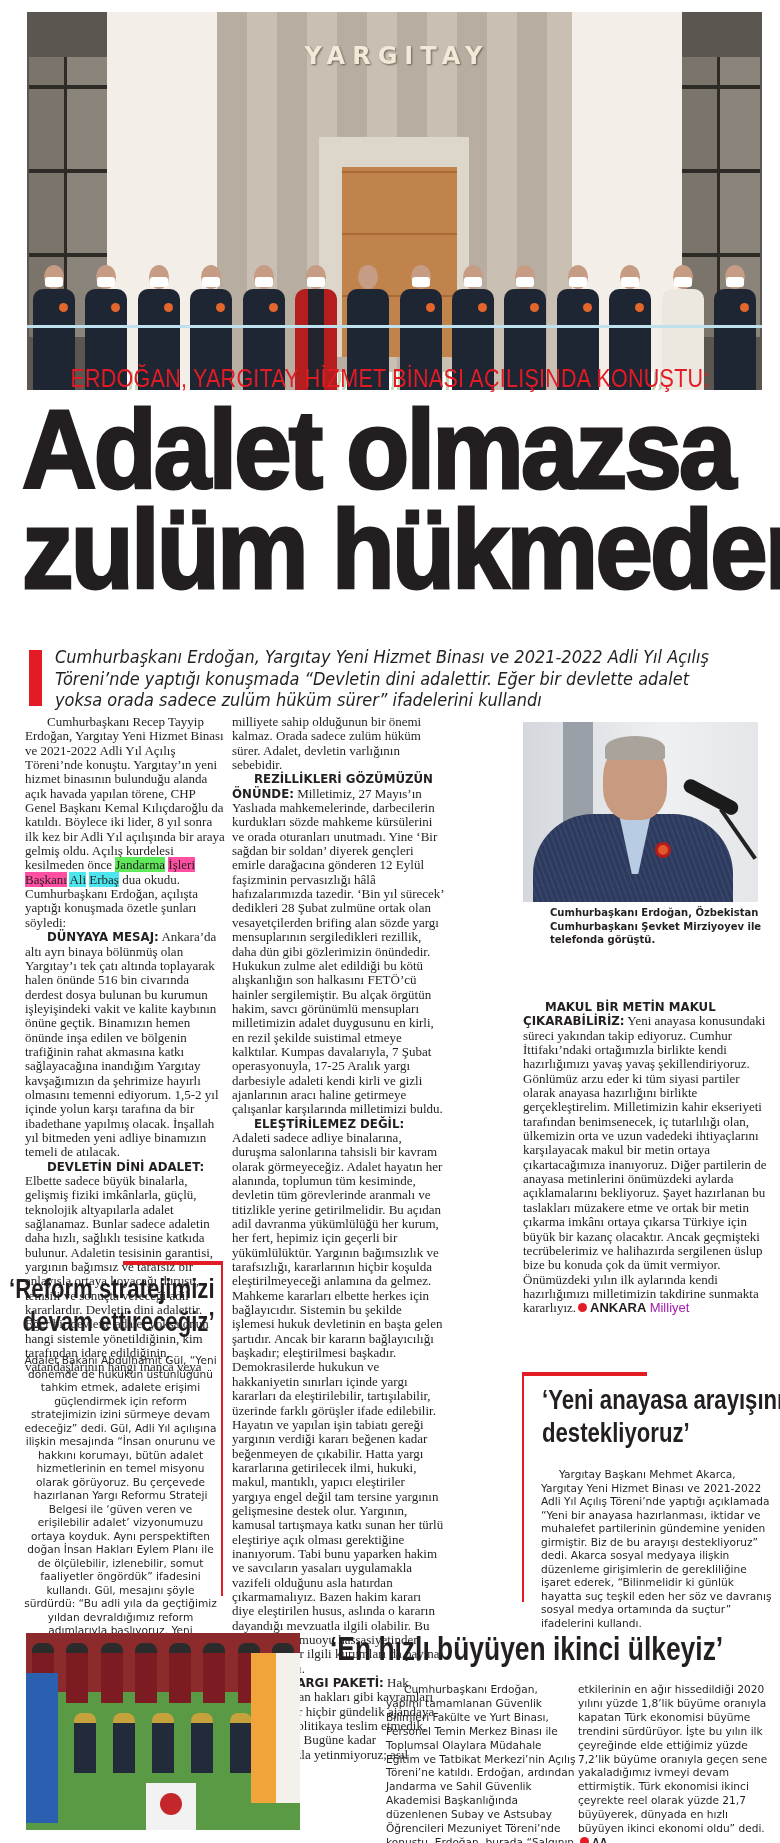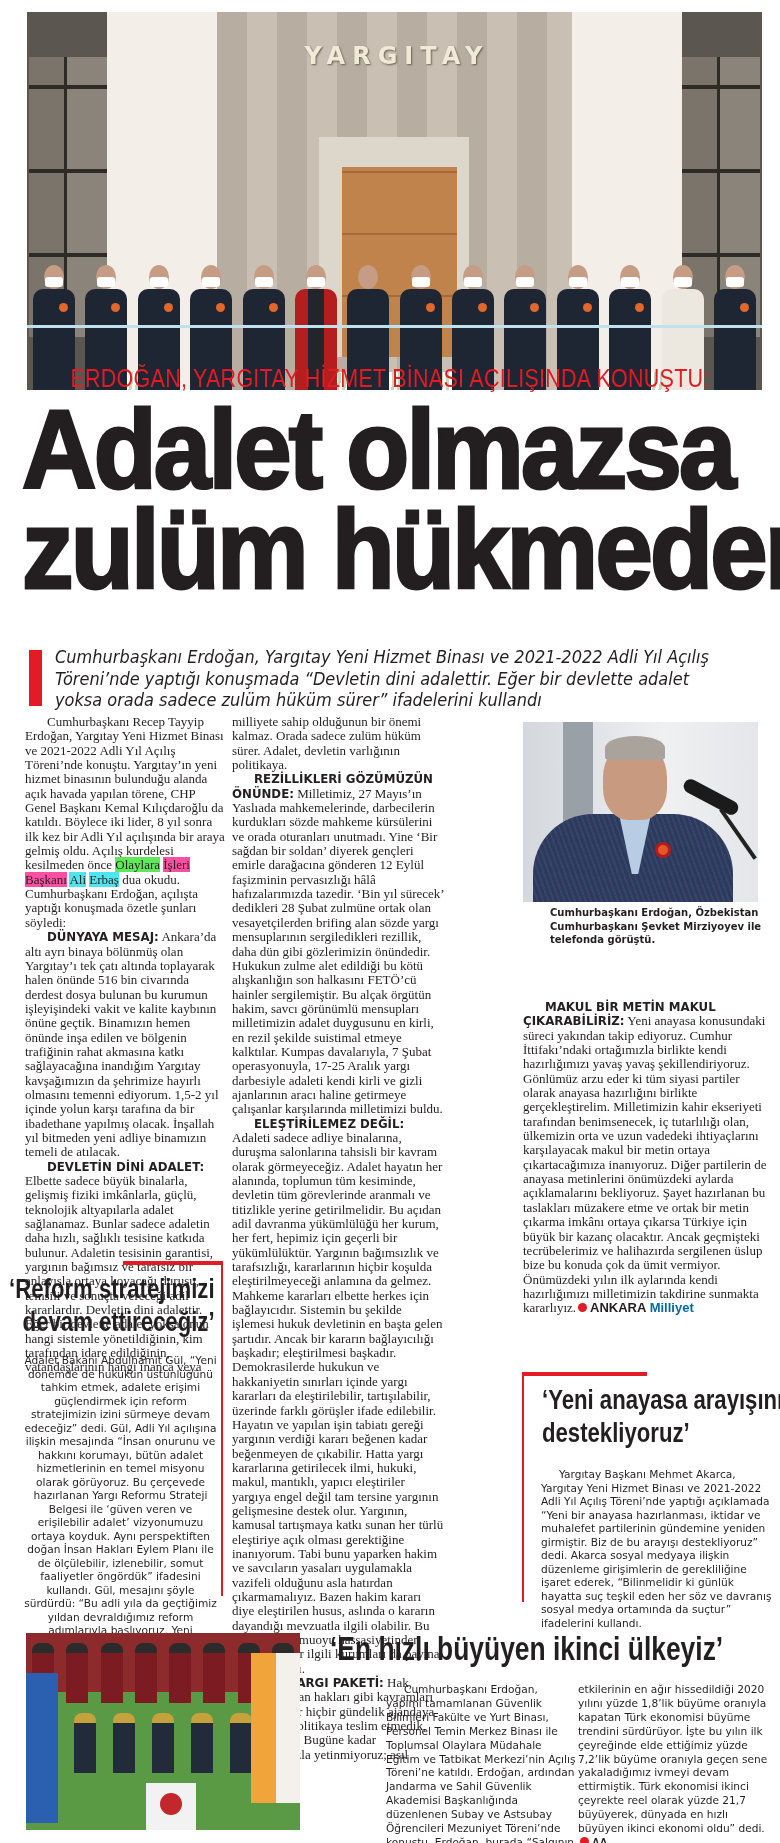--- a/index.html
+++ b/index.html
@@ -59,21 +59,21 @@
   .col p.noind { text-indent: 0; }
   .sub { font-family: "DejaVu Sans", sans-serif; font-weight: bold; font-size: 11.8px; }
   .col1 { left: 25px; top: 715px; width: 200px; }
   .col2 { left: 232px; top: 715px; width: 212px; }
   .col3 { left: 523px; top: 1000px; width: 246px; }
   .hl-g { background: #5ee85a; }
   .hl-p { background: #ff4fa2; }
   .hl-c { background: #4ee6ee; }
   .src-dot { display: inline-block; width: 9px; height: 9px; border-radius: 50%; background: #e21b24; margin: 0 3px 0 2px; }
   .src-city { font-family: Liberation Sans, sans-serif; font-weight: bold; }
-  .src-brand { font-family: "Liberation Sans", sans-serif; font-weight: bold; color: #0369a1; }
+  .src-brand { font-family: "Liberation Sans", sans-serif; font-weight: normal; color: #a21caf; }
 
   
   .portrait { position: absolute; left: 523px; top: 722px; width: 235px; height: 180px; overflow: hidden;
               background: linear-gradient(90deg, #d4d7dc, #eef0f2 60%, #e4e6e9); }
   .portrait .bgbar { position: absolute; left: 40px; top: 0; width: 30px; height: 100%; background: #9aa0a8; }
   .portrait .face { position: absolute; left: 80px; top: 20px; width: 64px; height: 78px; border-radius: 45% 45% 40% 40%; background: #c89a80; }
   .portrait .hair { position: absolute; left: 82px; top: 14px; width: 60px; height: 24px; border-radius: 50% 50% 10% 10%; background: #a9a39c; }
   .portrait .body { position: absolute; left: 10px; top: 92px; width: 200px; height: 100px; border-radius: 60px 60px 0 0; background: repeating-linear-gradient(70deg, #2d3a5c 0 3px, #34446b 3px 5px); }
   .portrait .collar { position: absolute; left: 96px; top: 92px; width: 32px; height: 60px; background: #b8cde3; clip-path: polygon(0 0,100% 0,60% 100%,40% 100%); }
   .portrait .rosette { position: absolute; left: 132px; top: 120px; width: 16px; height: 16px; border-radius: 50%; background: #e4572a; border: 3px solid #b61b1b; }
@@ -218,31 +218,31 @@
 <div class="kicker">ERDOĞAN, YARGITAY HİZMET BİNASI AÇILIŞINDA KONUŞTU:</div>
 <div class="headline">
   <div>Adalet olmazsa</div>
   <div>zulüm hükmeder</div>
 </div>
 <div class="deck-bar"></div>
 <div class="deck">Cumhurbaşkanı Erdoğan, Yargıtay Yeni Hizmet Binası ve 2021-2022 Adli Yıl Açılış Töreni’nde yaptığı konuşmada “Devletin dini adalettir. Eğer bir devlette adalet yoksa orada sadece zulüm hüküm sürer” ifadelerini kullandı</div>
 
 <div class="col col1">
   <p><span>Cumhurbaşkanı Recep Tayyip Erdoğan, Yargıtay Yeni Hizmet Binası ve 2021-2022 Adli Yıl Açılış Töreni’nde konuştu. Yargıtay’ın yeni hizmet binasının bulunduğu alanda açık havada yapılan törene, CHP Genel Başkanı Kemal Kılıçdaroğlu da katıldı. Böylece iki lider, 8 yıl sonra ilk kez bir Adli Yıl açılışında bir araya gelmiş oldu. Açılış kurdelesi kesilmeden önce</span>
-    <span class="hl-g">Olaylara</span>
+    <span class="hl-g">Jandarma</span>
     <span class="hl-p">İşleri Başkanı</span>
     <span class="hl-c">Ali</span>
     <span class="hl-c">Erbaş</span>
     <span>dua okudu. Cumhurbaşkanı Erdoğan, açılışta yaptığı konuşmada özetle şunları söyledi:</span></p>
   <p><span class="sub">DÜNYAYA MESAJ:</span> <span>Ankara’da altı ayrı binaya bölünmüş olan Yargıtay’ı tek çatı altında toplayarak halen önünde 516 bin civarında derdest dosya bulunan bu kurumun işleyişindeki vakit ve kalite kaybının önüne geçtik. Binamızın hemen önünde inşa edilen ve bölgenin trafiğinin rahat akmasına katkı sağlayacağına inandığım Yargıtay kavşağımızın da şehrimize hayırlı olmasını temenni ediyorum. 1,5-2 yıl içinde yolun karşı tarafına da bir ibadethane yapılmış olacak. İnşallah yıl bitmeden yeni adliye binamızın temeli de atılacak.</span></p>
   <p><span class="sub">DEVLETİN DİNİ ADALET:</span> <span>Elbette sadece büyük binalarla, gelişmiş fiziki imkânlarla, güçlü, teknolojik altyapılarla adalet sağlanamaz. Bunlar sadece adaletin daha hızlı, sağlıklı tesisine katkıda bulunur. Adaletin tesisinin garantisi, yargının bağımsız ve tarafsız bir anlayışla ortaya koyacağı duruşu, temsili ve sonuçta vereceği adil kararlardır. Devletin dini adalettir. Eğer bir devlette adalet yoksa onun hangi sistemle yönetildiğinin, kim tarafından idare edildiğinin, vatandaşlarının hangi inanca veya</span></p>
 </div>
 
 <div class="col col2">
-  <p class="noind">milliyete sahip olduğunun bir önemi kalmaz. Orada sadece zulüm hüküm sürer. Adalet, devletin varlığının politikaya.</p>
+  <p class="noind">milliyete sahip olduğunun bir önemi kalmaz. Orada sadece zulüm hüküm sürer. Adalet, devletin varlığının sebebidir.</p>
   <p><span class="sub">REZİLLİKLERİ GÖZÜMÜZÜN</span></p>
   <p class="noind"><span class="sub">ÖNÜNDE:</span> <span>Milletimiz, 27 Mayıs’ın Yaslıada mahkemelerinde, darbecilerin kurdukları sözde mahkeme kürsülerini ve orada oturanları unutmadı. Yine ‘Bir sağdan bir soldan’ diyerek gençleri emirle darağacına gönderen 12 Eylül faşizminin pervasızlığı hâlâ hafızalarımızda tazedir. ‘Bin yıl sürecek’ dedikleri 28 Şubat zulmüne ortak olan vesayetçilerden brifing alan sözde yargı mensuplarının sergiledikleri rezillik, daha dün gibi gözlerimizin önündedir. Hukukun zulme alet edildiği bu kötü alışkanlığın son halkasını FETÖ’cü hainler sergilemiştir. Bu alçak örgütün hakim, savcı görünümlü mensupları milletimizin adalet duygusunu en kirli, en rezil şekilde suistimal etmeye kalktılar. Kumpas davalarıyla, 7 Şubat operasyonuyla, 17-25 Aralık yargı darbesiyle adaleti kendi kirli ve gizli ajanlarının aracı haline getirmeye çalışanlar karşılarında milletimizi buldu.</span></p>
   <p><span class="sub">ELEŞTİRİLEMEZ DEĞİL:</span> <span>Adaleti sadece adliye binalarına, duruşma salonlarına tahsisli bir kavram olarak görmeyeceğiz. Adalet hayatın her alanında, toplumun tüm kesiminde, devletin tüm görevlerinde aranmalı ve titizlikle yerine getirilmelidir. Bu açıdan adil davranma yükümlülüğü her kurum, her fert, hepimiz için geçerli bir yükümlülüktür. Yargının bağımsızlık ve tarafsızlığı, kararlarının hiçbir koşulda eleştirilmeyeceği anlamına da gelmez. Mahkeme kararları elbette herkes için bağlayıcıdır. Sistemin bu şekilde işlemesi hukuk devletinin en başta gelen şartıdır. Ancak bir kararın bağlayıcılığı başkadır; eleştirilmesi başkadır. Demokrasilerde hukukun ve hakkaniyetin sınırları içinde yargı kararları da eleştirilebilir, tartışılabilir, üzerinde farklı görüşler ifade edilebilir. Hayatın ve yapılan işin tabiatı gereği yargının verdiği kararı beğenen kadar beğenmeyen de çıkabilir. Hatta yargı kararlarına getirilecek ilmi, hukuki, makul, mantıklı, yapıcı eleştiriler yargıya engel değil tam tersine yargının gelişmesine destek olur. Yargının, kamusal tartışmaya katkı sunan her türlü eleştiriye açık olması gerektiğine inanıyorum. Tabi bunu yaparken hakim ve savcıların yasaları uygulamakla vazifeli olduğunu asla hatırdan çıkarmamalıyız. Bazen hakim kararı diye eleştirilen husus, aslında o kararın dayandığı mevzuatla ilgili olabilir. Bu bakımdan kamuoyu hassasiyetinden devletin diğer ilgili kurumları da payına düşeni almalı.</span></p>
   <p><span class="sub">YENİ YARGI PAKETİ:</span> <span>Hak, hukuk ve insan hakları gibi kavramları bugüne kadar hiçbir gündelik ajandaya ya da ucuz politikaya teslim etmedik, etmeyeceğiz. Bugüne kadar yaptıklarımızla yetinmiyoruz; asıl</span></p>
 </div>
 
 <div class="portrait">
   <div class="bgbar"></div>
   <div class="body"></div>
   <div class="collar"></div>

